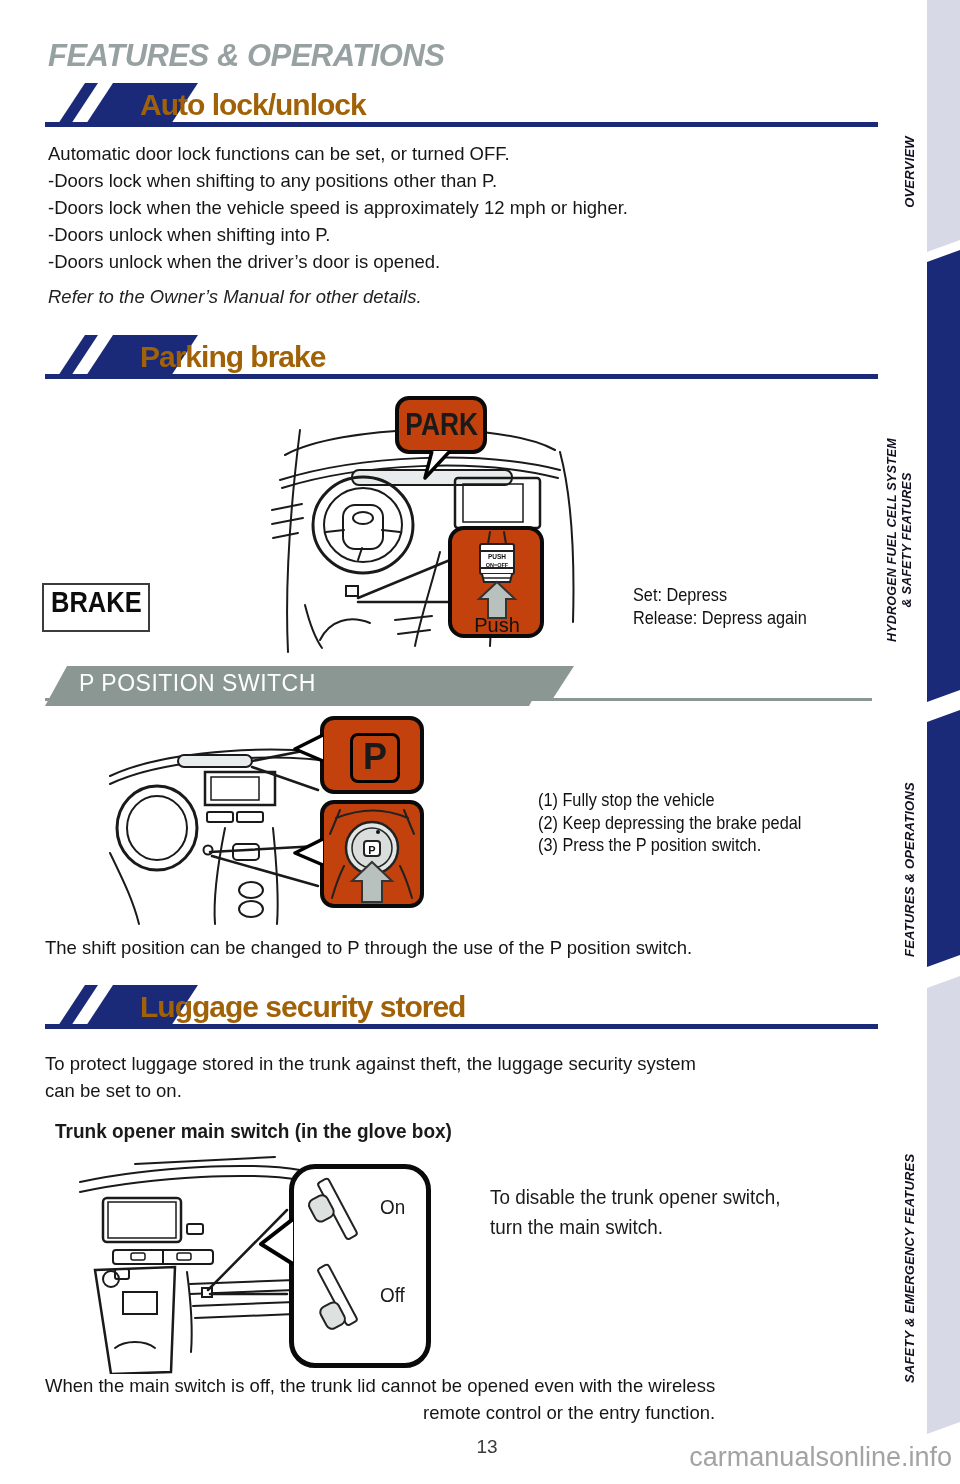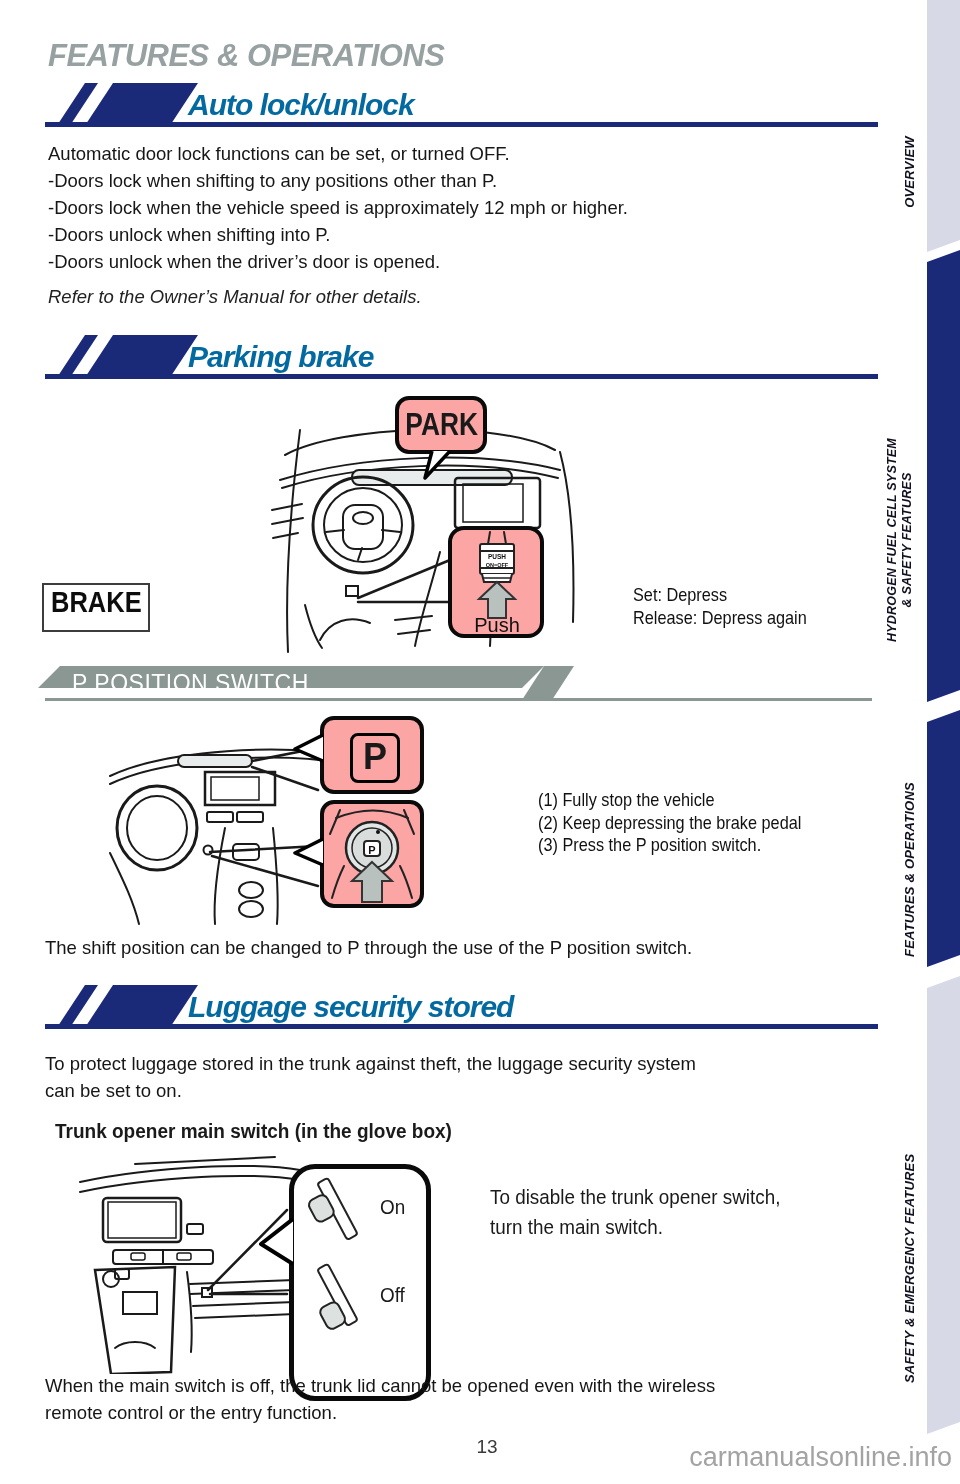--- a/index.html
+++ b/index.html
@@ -1,36 +1,36 @@
 <!DOCTYPE html>
 <html><head>
 <meta charset="utf-8">
 <style>
   html,body{margin:0;padding:0;background:#fff;}
   .page{position:relative;width:960px;height:1484px;background:#ffffff;overflow:hidden;
         font-family:"Liberation Sans",sans-serif;color:#1a1a1a;}
   .abs{position:absolute;}
   
   .kicker{font-size:31px;font-weight:bold;font-style:italic;color:#97a1a1;letter-spacing:-0.5px;}
-  .sec-title{font-size:30px;font-weight:bold;font-style:italic;color:#0369a1;letter-spacing:-1px;white-space:nowrap;margin-left:48px;}
+  .sec-title{font-size:30px;font-weight:bold;color:#a16207;letter-spacing:-1px;white-space:nowrap;}
   .flag{background:#1b2a78;}
   .para{clip-path:polygon(27px 0,100% 0,calc(100% - 27px) 100%,0 100%);}
   .rule{background:#1b2a78;height:5px;}
   
   .body-text{font-size:18.5px;line-height:27px;color:#161616;white-space:nowrap;}
   .note{font-size:18.5px;font-style:italic;color:#222;white-space:nowrap;}
   .cx{transform:scaleX(0.88);transform-origin:0 50%;white-space:nowrap;}
   .cxc{transform:scaleX(0.85);transform-origin:50% 50%;white-space:nowrap;}
   
   .banner{background:#8a9793;clip-path:polygon(22px 0,100% 0,calc(100% - 22px) 100%,0 100%);
           color:#fff;font-size:23px;line-height:34px;padding-left:34px;letter-spacing:0.5px;white-space:nowrap;}
   .banner-tip{background:#8a9793;clip-path:polygon(22px 0,100% 0,calc(100% - 22px) 100%,0 100%);}
   .gray-rule{background:#8a9793;height:3px;}
   
-  .bub{background:#fca5a5;border:4px solid #0a0a0a;border-radius:14px;box-sizing:border-box;}
+  .bub{background:#c2410c;border:4px solid #0a0a0a;border-radius:14px;box-sizing:border-box;}
   .bub5{background:#fff;border:5px solid #0a0a0a;border-radius:26px;box-sizing:border-box;}
   .boxlabel{border:2.5px solid #3c3c3c;background:#fff;box-sizing:border-box;
             display:flex;justify-content:center;}
   
   .band{left:927px;width:33px;}
   .band.lav{background:#d7d9e7;}
   .band.navy{background:#1b2a78;}
   .cut-b{clip-path:polygon(0 0,100% 0,100% calc(100% - 12px),0 100%);}
   .cut-tb{clip-path:polygon(0 12px,100% 0,100% calc(100% - 12px),0 100%);}
   .vlabel{font-size:13px;font-weight:bold;font-style:italic;color:#101020;text-align:center;
@@ -139,21 +139,21 @@
 
   <div class="abs boxlabel" style="left:42px;top:583px;width:108px;height:49px;">
     <div class="cxc" style="font-size:30px;font-weight:bold;color:#0d0d0d;">BRAKE</div>
   </div>
 
   <div class="abs ann cx" style="left:633px;top:584px;">
     <div>Set: Depress</div>
     <div>Release: Depress again</div>
   </div>
 
-  <div class="abs banner" style="left:38px;top:666px;width:472px;height:22px;">P POSITION SWITCH</div>
+  <div class="abs banner" style="left:45px;top:666px;width:472px;height:40px;">P POSITION SWITCH</div>
   <div class="abs banner-tip" style="left:522px;top:666px;width:52px;height:34px;"></div>
   <div class="abs gray-rule" style="left:45px;top:698px;width:827px;"></div>
 
   <svg class="abs" style="left:105px;top:728px;" width="775" height="200" viewBox="0 0 775 200">
     <g fill="none" stroke="#1a1a1a" stroke-width="2" stroke-linecap="round">
       <ellipse cx="52" cy="100" rx="40" ry="42" stroke-width="3"></ellipse>
       <ellipse cx="52" cy="100" rx="30" ry="32" stroke-width="2"></ellipse>
       <path d="M5,48 C60,22 180,14 250,30"></path>
       <path d="M5,56 C60,30 180,22 250,38"></path>
       <rect x="73" y="27" width="74" height="12" rx="6" fill="#e9ecec"></rect>
@@ -245,21 +245,21 @@
         <path d="M115,142 L220,138"></path>
       <path d="M118,154 L220,150"></path>
         <path d="M120,166 L220,162"></path>
       <path d="M112,120 C116,150 118,175 116,200"></path>
       <rect x="127" y="136" width="10" height="9" fill="#fff" stroke-width="2"></rect>
       <path d="M133,138 L212,58" stroke-width="2.5"></path>
       <path d="M135,142 L212,142" stroke-width="2.5"></path>
     </g>
   </svg>
 
-  <div class="abs bub5" style="left:289px;top:1164px;width:142px;height:237px;">
+  <div class="abs bub5" style="left:289px;top:1164px;width:142px;height:204px;">
     <svg class="abs" style="left:12px;top:6px;" width="70" height="74" viewBox="0 0 70 74">
       <g transform="rotate(-28 32 37)" fill="none" stroke="#222" stroke-width="2">
         <rect x="27" y="2" width="12" height="64" rx="3" fill="#fff"></rect>
         <rect x="9" y="14" width="20" height="24" rx="6" fill="#dde2e0"></rect>
       </g>
     </svg>
     <div class="abs" style="left:86px;top:26px;font-size:21px;transform:scaleX(0.9);transform-origin:0 50%;">On</div>
     <svg class="abs" style="left:12px;top:92px;" width="70" height="74" viewBox="0 0 70 74">
       <g transform="rotate(-28 32 37)" fill="none" stroke="#222" stroke-width="2">
         <rect x="27" y="2" width="12" height="64" rx="3" fill="#fff"></rect>
@@ -270,21 +270,21 @@
   </div>
   <svg class="abs" style="left:258px;top:1218px;" width="36" height="50" viewBox="0 0 36 50">
     <path d="M35,1 L3,26 L35,46" fill="#fff" stroke="#000" stroke-width="4" stroke-linejoin="round"></path>
   </svg>
 
   <div class="abs" style="left:490px;top:1182px;font-size:20.5px;line-height:30px;transform:scaleX(0.92);transform-origin:0 0;white-space:nowrap;">
     <div>To disable the trunk opener switch,</div>
     <div>turn the main switch.</div>
   </div>
 
-  <div class="abs body-text" style="left:45px;top:1372px;">
+  <div class="abs body-text" style="left:45px;top:1372px;text-align:right;">
     <div>When the main switch is off, the trunk lid cannot be opened even with the wireless</div>
     <div>remote control or the entry function.</div>
   </div>
 
   <div class="abs" style="left:447px;top:1436px;width:80px;text-align:center;font-size:19px;color:#3a3a3a;">13</div>
   <div class="abs" style="left:640px;top:1442px;width:312px;text-align:right;font-size:27px;color:#a3a3a3;">carmanualsonline.info</div>
 
 </div>
 
 </body></html>

